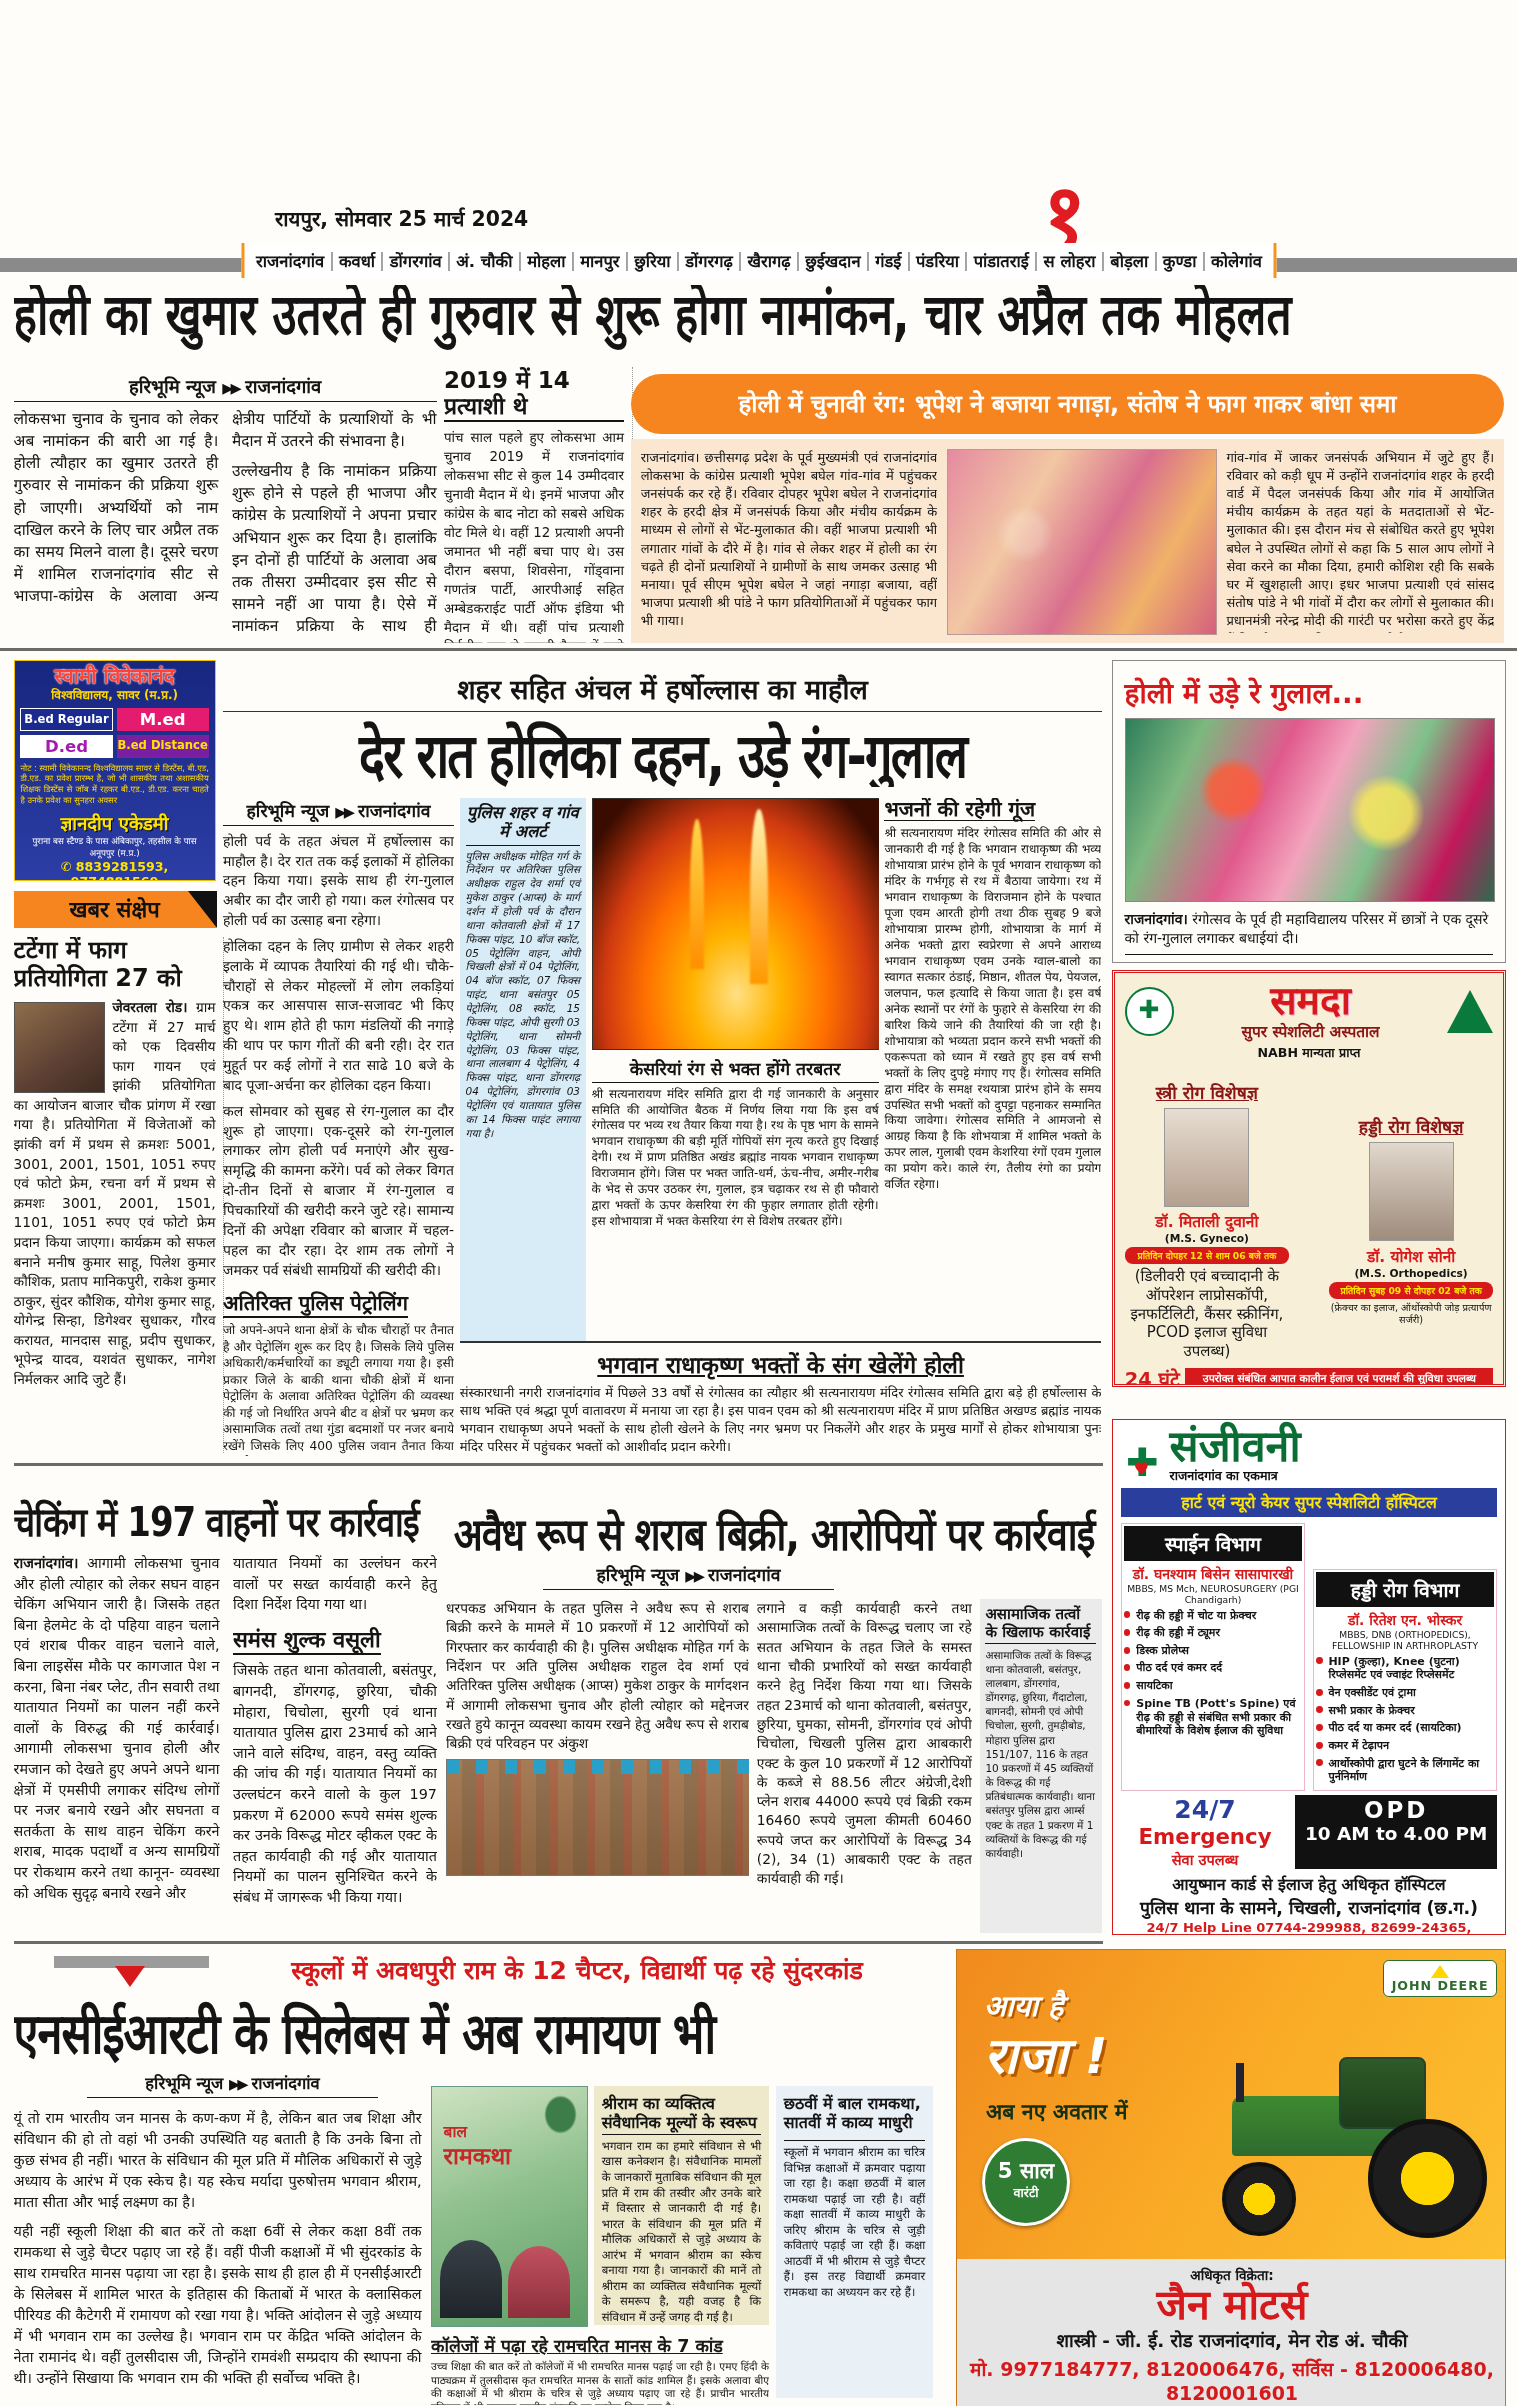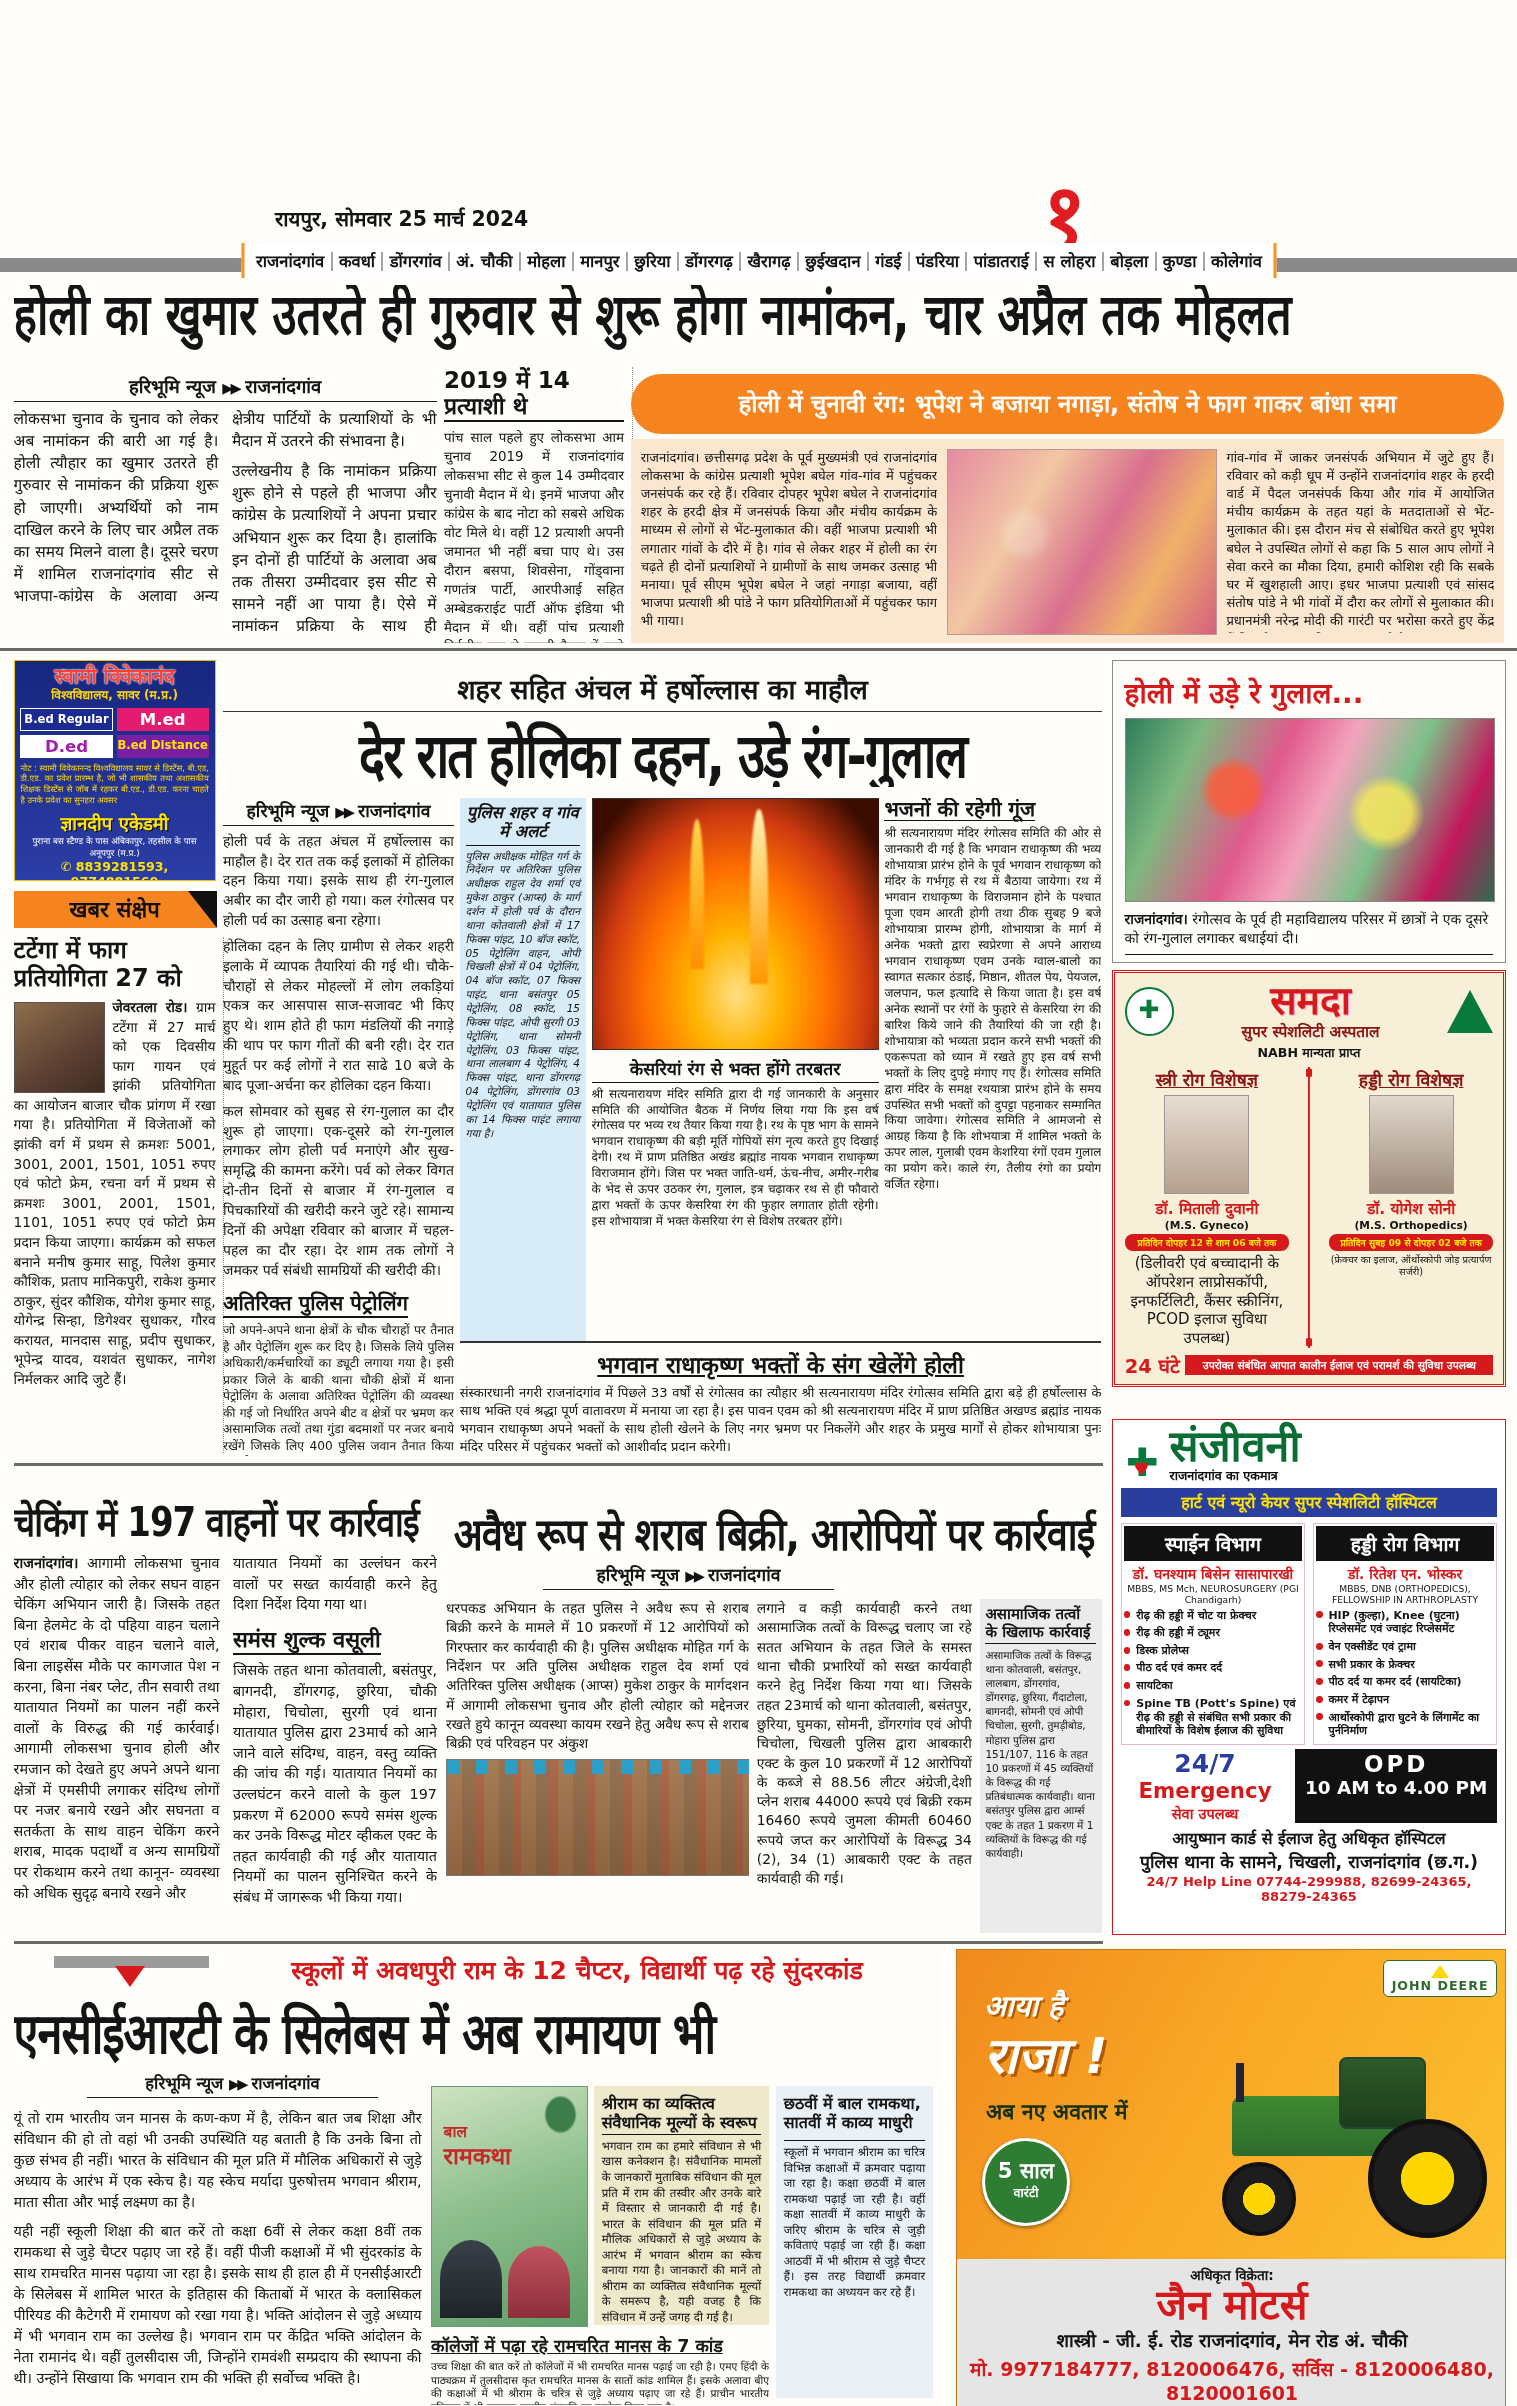--- a/index.html
+++ b/index.html
@@ -149,21 +149,21 @@
   <div class="abs clip" style="left:1112px;top:970px;width:394px;height:417px;border:3.9px double #d61a1c;background:#f7efd7;box-sizing:border-box;padding:7.8px 9.7px;text-align:center;">
     <div style="display:flex;align-items:center;justify-content:space-between;">
       <div style="width:45px;height:45px;border-radius:50%;border:2.9px solid #0a7a3c;color:#0a7a3c;font-size:25px;line-height:41px;background:#fff;">✚</div>
       <div>
         <div class="b" style="font-size:39px;color:#d61a1c;line-height:1;text-shadow:1px 1px 0 #f9c;">समदा</div>
         <div class="b" style="font-size:15.5px;color:#8c1515;">सुपर स्पेशलिटी अस्पताल</div>
       </div>
       <div style="width:0;height:0;border-left:23px solid transparent;border-right:23px solid transparent;border-bottom:43px solid #0a7a3c;"></div>
     </div>
     <div class="b" style="font-size:12.6px;margin-top:1.9px;">NABH मान्यता प्राप्त</div>
-    <div style="display:flex;gap:17px;margin-top:6px;">
+    <div style="display:flex;gap:17px;margin-top:19px;align-items:center;">
       <div style="flex:1;">
         <div class="b" style="font-size:17.5px;color:#8c1515;text-decoration:underline;">स्त्री रोग विशेषज्ञ</div>
         <div class="ph" style="width:83px;height:97px;margin:3.9px auto;background:linear-gradient(#e7ddd2,#b5a08e);border:1px solid #999;"></div>
         <div class="b redtxt" style="font-size:15.5px;">डॉ. मिताली दुवानी</div>
         <div class="b" style="font-size:10.7px;">(M.S. Gyneco)</div>
         <div class="b" style="font-size:9.2px;background:#d61a1c;color:#ffe400;border-radius:7.8px;padding:1.9px 3.9px;margin-top:1.9px;">प्रतिदिन दोपहर 12 से शाम 06 बजे तक</div>
         <div style="font-size:15px;line-height:1.25;margin-top:2.9px;">(डिलीवरी एवं बच्चादानी के ऑपरेशन लाप्रोसकॉपी, इनफर्टिलिटी, कैंसर स्क्रीनिंग, PCOD इलाज सुविधा उपलब्ध)</div>
       </div>
       <div style="width:5.8px;background:radial-gradient(circle at 50% 5.8px,#d61a1c 3.9px,transparent 4.9px),radial-gradient(circle at 50% calc(100% - 5.8px),#d61a1c 3.9px,transparent 4.9px),linear-gradient(#d61a1c,#d61a1c) 50% 0/1.9px 100% no-repeat;"></div>
       <div style="flex:1;">
@@ -217,21 +217,21 @@
           </div>
         <div class="sj-li">
             <span class="bullet"></span>
             <span>सायटिका</span>
           </div>
         <div class="sj-li">
             <span class="bullet"></span>
             <span>Spine TB (Pott's Spine) एवं रीढ़ की हड्डी से संबंधित सभी प्रकार की बीमारियों के विशेष ईलाज की सुविधा</span>
           </div>
       </div>
-      <div style="flex:1;border:1px solid #e8b7c8;padding:1.9px;">
+      <div style="flex:1;border:1px solid #e8b7c8;padding:1.9px;margin-top:46px;">
         <div class="deptbar">हड्डी रोग विभाग</div>
         <div class="b redtxt" style="font-size:14px;text-align:center;margin-top:2.9px;">डॉ. रितेश एन. भोस्कर</div>
         <div style="font-size:9.2px;text-align:center;">MBBS, DNB (ORTHOPEDICS), FELLOWSHIP IN ARTHROPLASTY</div>
         <div class="sj-li">
             <span class="bullet"></span>
             <span>HIP (कुल्हा), Knee (घुटना) रिप्लेसमेंट एवं ज्वाइंट रिप्लेसमेंट</span>
           </div>
         <div class="sj-li">
             <span class="bullet"></span>
             <span>वेन एक्सीडेंट एवं ट्रामा</span>

